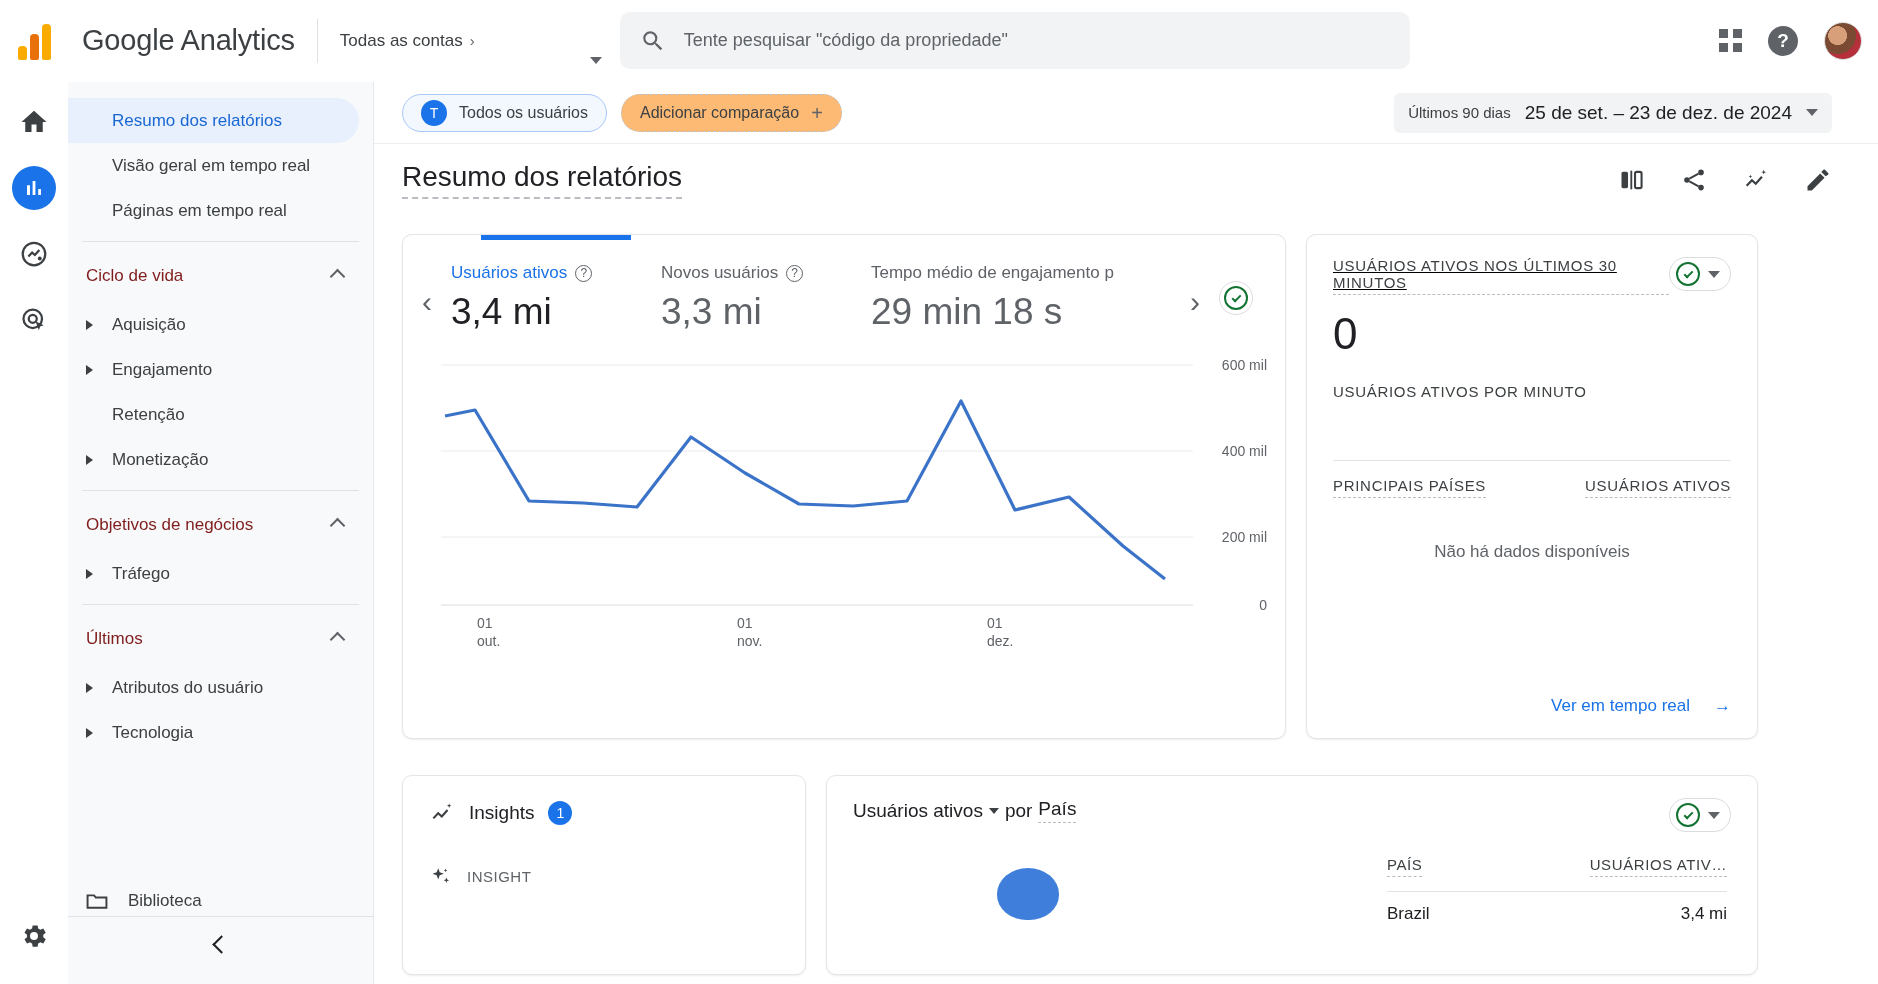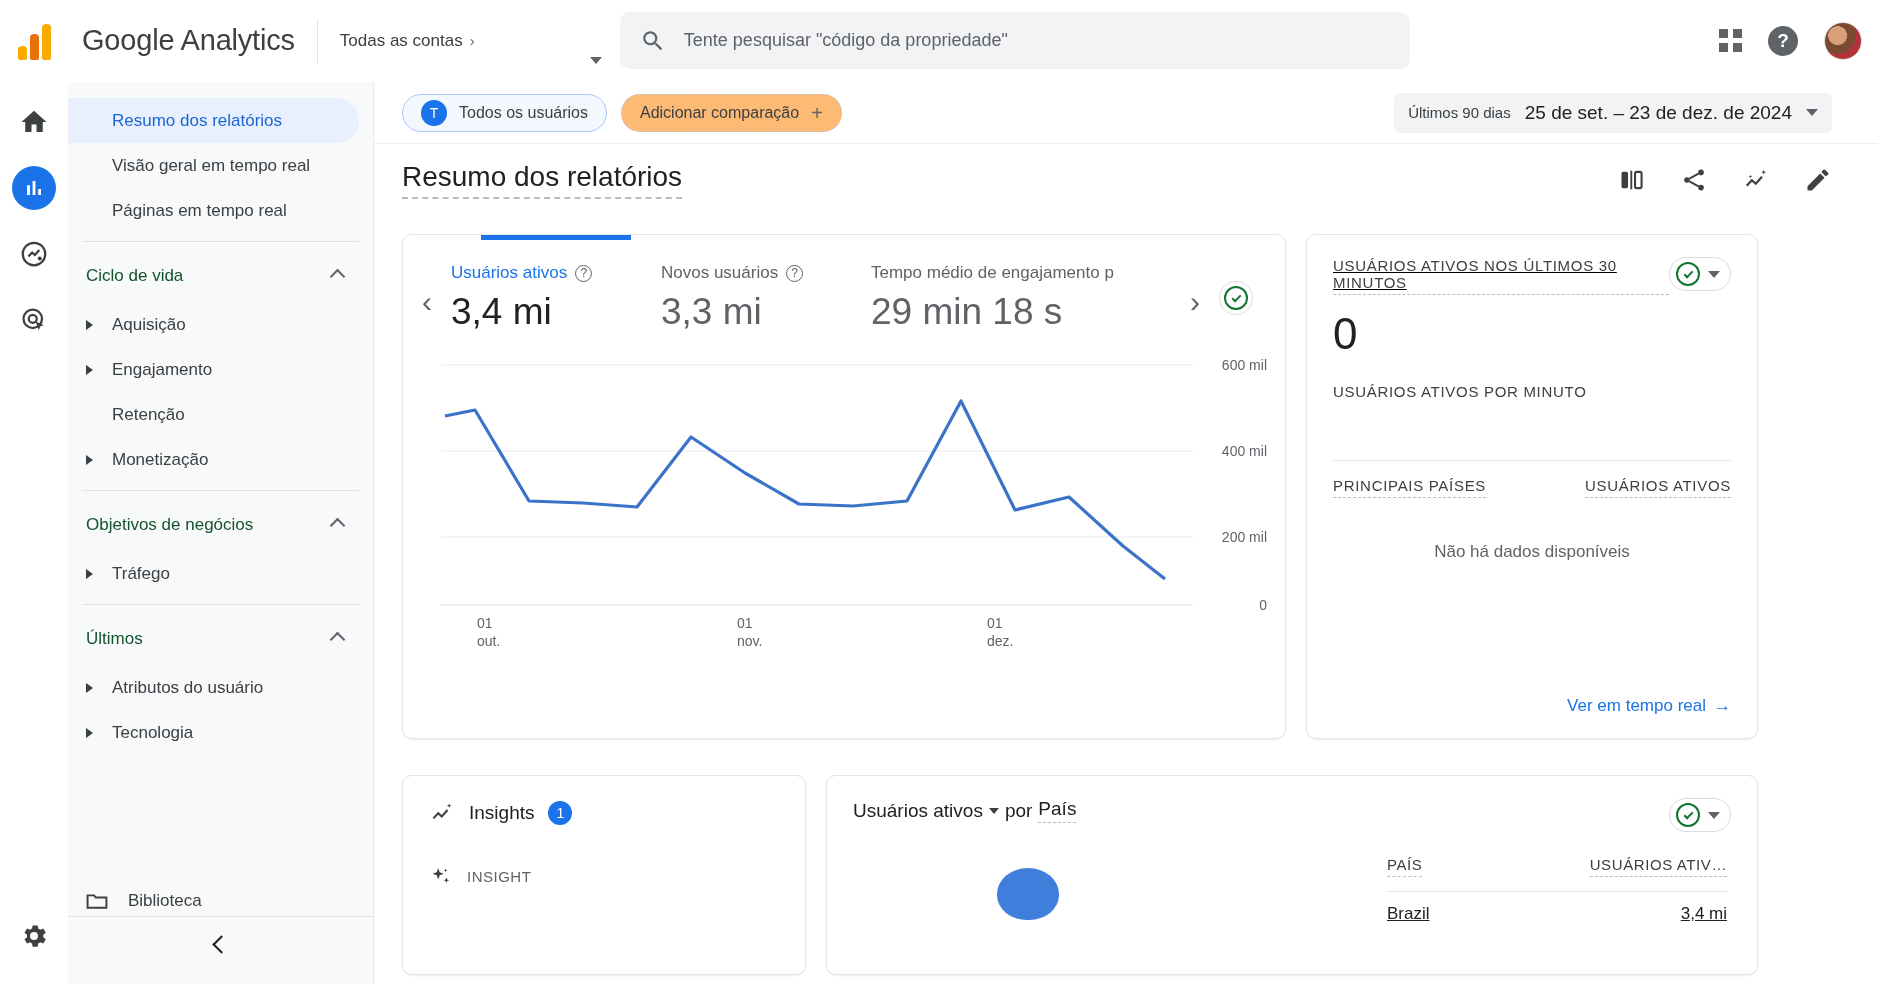--- a/index.html
+++ b/index.html
@@ -78,21 +78,21 @@
     background: #e8f0fe; color: #1967d2; border-radius: 0 24px 24px 0;
     margin-right: 14px;
   }
   .nav-arrow {
     position: absolute; left: 18px; width: 0; height: 0;
     border-top: 5px solid transparent; border-bottom: 5px solid transparent;
     border-left: 7px solid #3c4043;
   }
   .nav-group-hdr {
     height: 52px; display: flex; align-items: center; font-size: 17px;
-    color: #14532d; padding-left: 18px; padding-right: 18px; justify-content: space-between;
+    color: #7f1d1d; padding-left: 18px; padding-right: 18px; justify-content: space-between;
   }
   .nav-sep { height: 1px; background: #e0e2e5; margin: 8px 14px 8px 14px; }
   .chev-up { width: 11px; height: 11px; border-left: 2px solid #5f6368; border-top: 2px solid #5f6368;
              transform: rotate(45deg); margin-right: 12px; }
   .biblio { height: 48px; display: flex; align-items: center; padding-left: 16px; font-size: 17px; color: #3c4043; gap: 18px; }
   .collapse-btn {
     position: absolute; bottom: 12px; left: 0; width: 306px; height: 56px;
     border-top: 1px solid #e0e2e5; display: flex; align-items: center; justify-content: center;
   }
   .chev-left { width: 13px; height: 13px; border-left: 2.4px solid #202124; border-bottom: 2.4px solid #202124;
@@ -168,21 +168,21 @@
   }
   .rt-badge { display: flex; align-items: center; gap: 8px; border: 1px solid #dadce0;
               border-radius: 18px; padding: 4px 10px 4px 6px; }
   .rt-big { font-size: 44px; color: #202124; margin-top: 14px; }
   .rt-sub { font-size: 15px; color: #3c4043; letter-spacing: 0.7px; margin-top: 24px; }
   .rt-hr { height: 1px; background: #e0e2e5; margin-top: 60px; }
   .rt-tablehdr { display: flex; justify-content: space-between; margin-top: 16px; }
   .rt-th { font-size: 15px; color: #3c4043; letter-spacing: 0.7px; border-bottom: 1.5px dashed #b9bdc1; padding-bottom: 3px; }
   .rt-empty { text-align: center; font-size: 17px; color: #5f6368; margin-top: 44px; }
   .rt-link { position: absolute; right: 26px; bottom: 22px; display: flex; align-items: center;
-             gap: 8px; color: #1a73e8; font-size: 17px; }
+             gap: 24px; color: #1a73e8; font-size: 17px; }
 
   .cards2 { padding: 36px 28px 0 28px; display: flex; gap: 20px; }
   .card-insights { width: 404px; height: 200px; padding: 24px 26px; }
   .ins-hdr { display: flex; align-items: center; gap: 14px; }
   .ins-title { font-size: 19px; color: #202124; }
   .ins-badge { width: 24px; height: 24px; border-radius: 50%; background: #1a73e8; color: #fff;
                font-size: 14px; display: flex; align-items: center; justify-content: center; }
   .ins-row { display: flex; align-items: center; gap: 14px; margin-top: 38px; }
   .ins-label { font-size: 15px; color: #5f6368; letter-spacing: 0.5px; }
 
@@ -190,21 +190,21 @@
   .ct-title { font-size: 19px; color: #202124; display: flex; align-items: center; gap: 6px; }
   .ct-caret { width: 0; height: 0; border-left: 5px solid transparent; border-right: 5px solid transparent;
               border-top: 6px solid #3c4043; }
   .ct-dashed { border-bottom: 1.5px dashed #b9bdc1; padding-bottom: 2px; }
   .ct-badge { position: absolute; right: 26px; top: 22px; display: flex; align-items: center; gap: 8px;
               border: 1px solid #dadce0; border-radius: 18px; padding: 4px 10px 4px 6px; }
   .ct-table { position: absolute; left: 560px; top: 80px; width: 340px; }
   .ct-hdr-row { display: flex; justify-content: space-between; }
   .ct-th { font-size: 15px; color: #3c4043; letter-spacing: 0.6px; border-bottom: 1.5px dashed #b9bdc1; padding-bottom: 3px; }
   .ct-line { height: 1px; background: #e0e2e5; margin-top: 14px; }
-  .ct-row { display: flex; justify-content: space-between; margin-top: 12px; font-size: 17px; color: #202124; text-decoration: underline; }
+  .ct-row { display: flex; justify-content: space-between; margin-top: 12px; font-size: 17px; color: #202124; }
   .globe {
     position: absolute; left: 170px; top: 92px; width: 62px; height: 52px;
     background: #3f7fdb; border-radius: 50% 50% 48% 48%;
   }
 </style>
 </head>
 <body>
 
 <div class="topbar">
   <div class="ga-logo">

